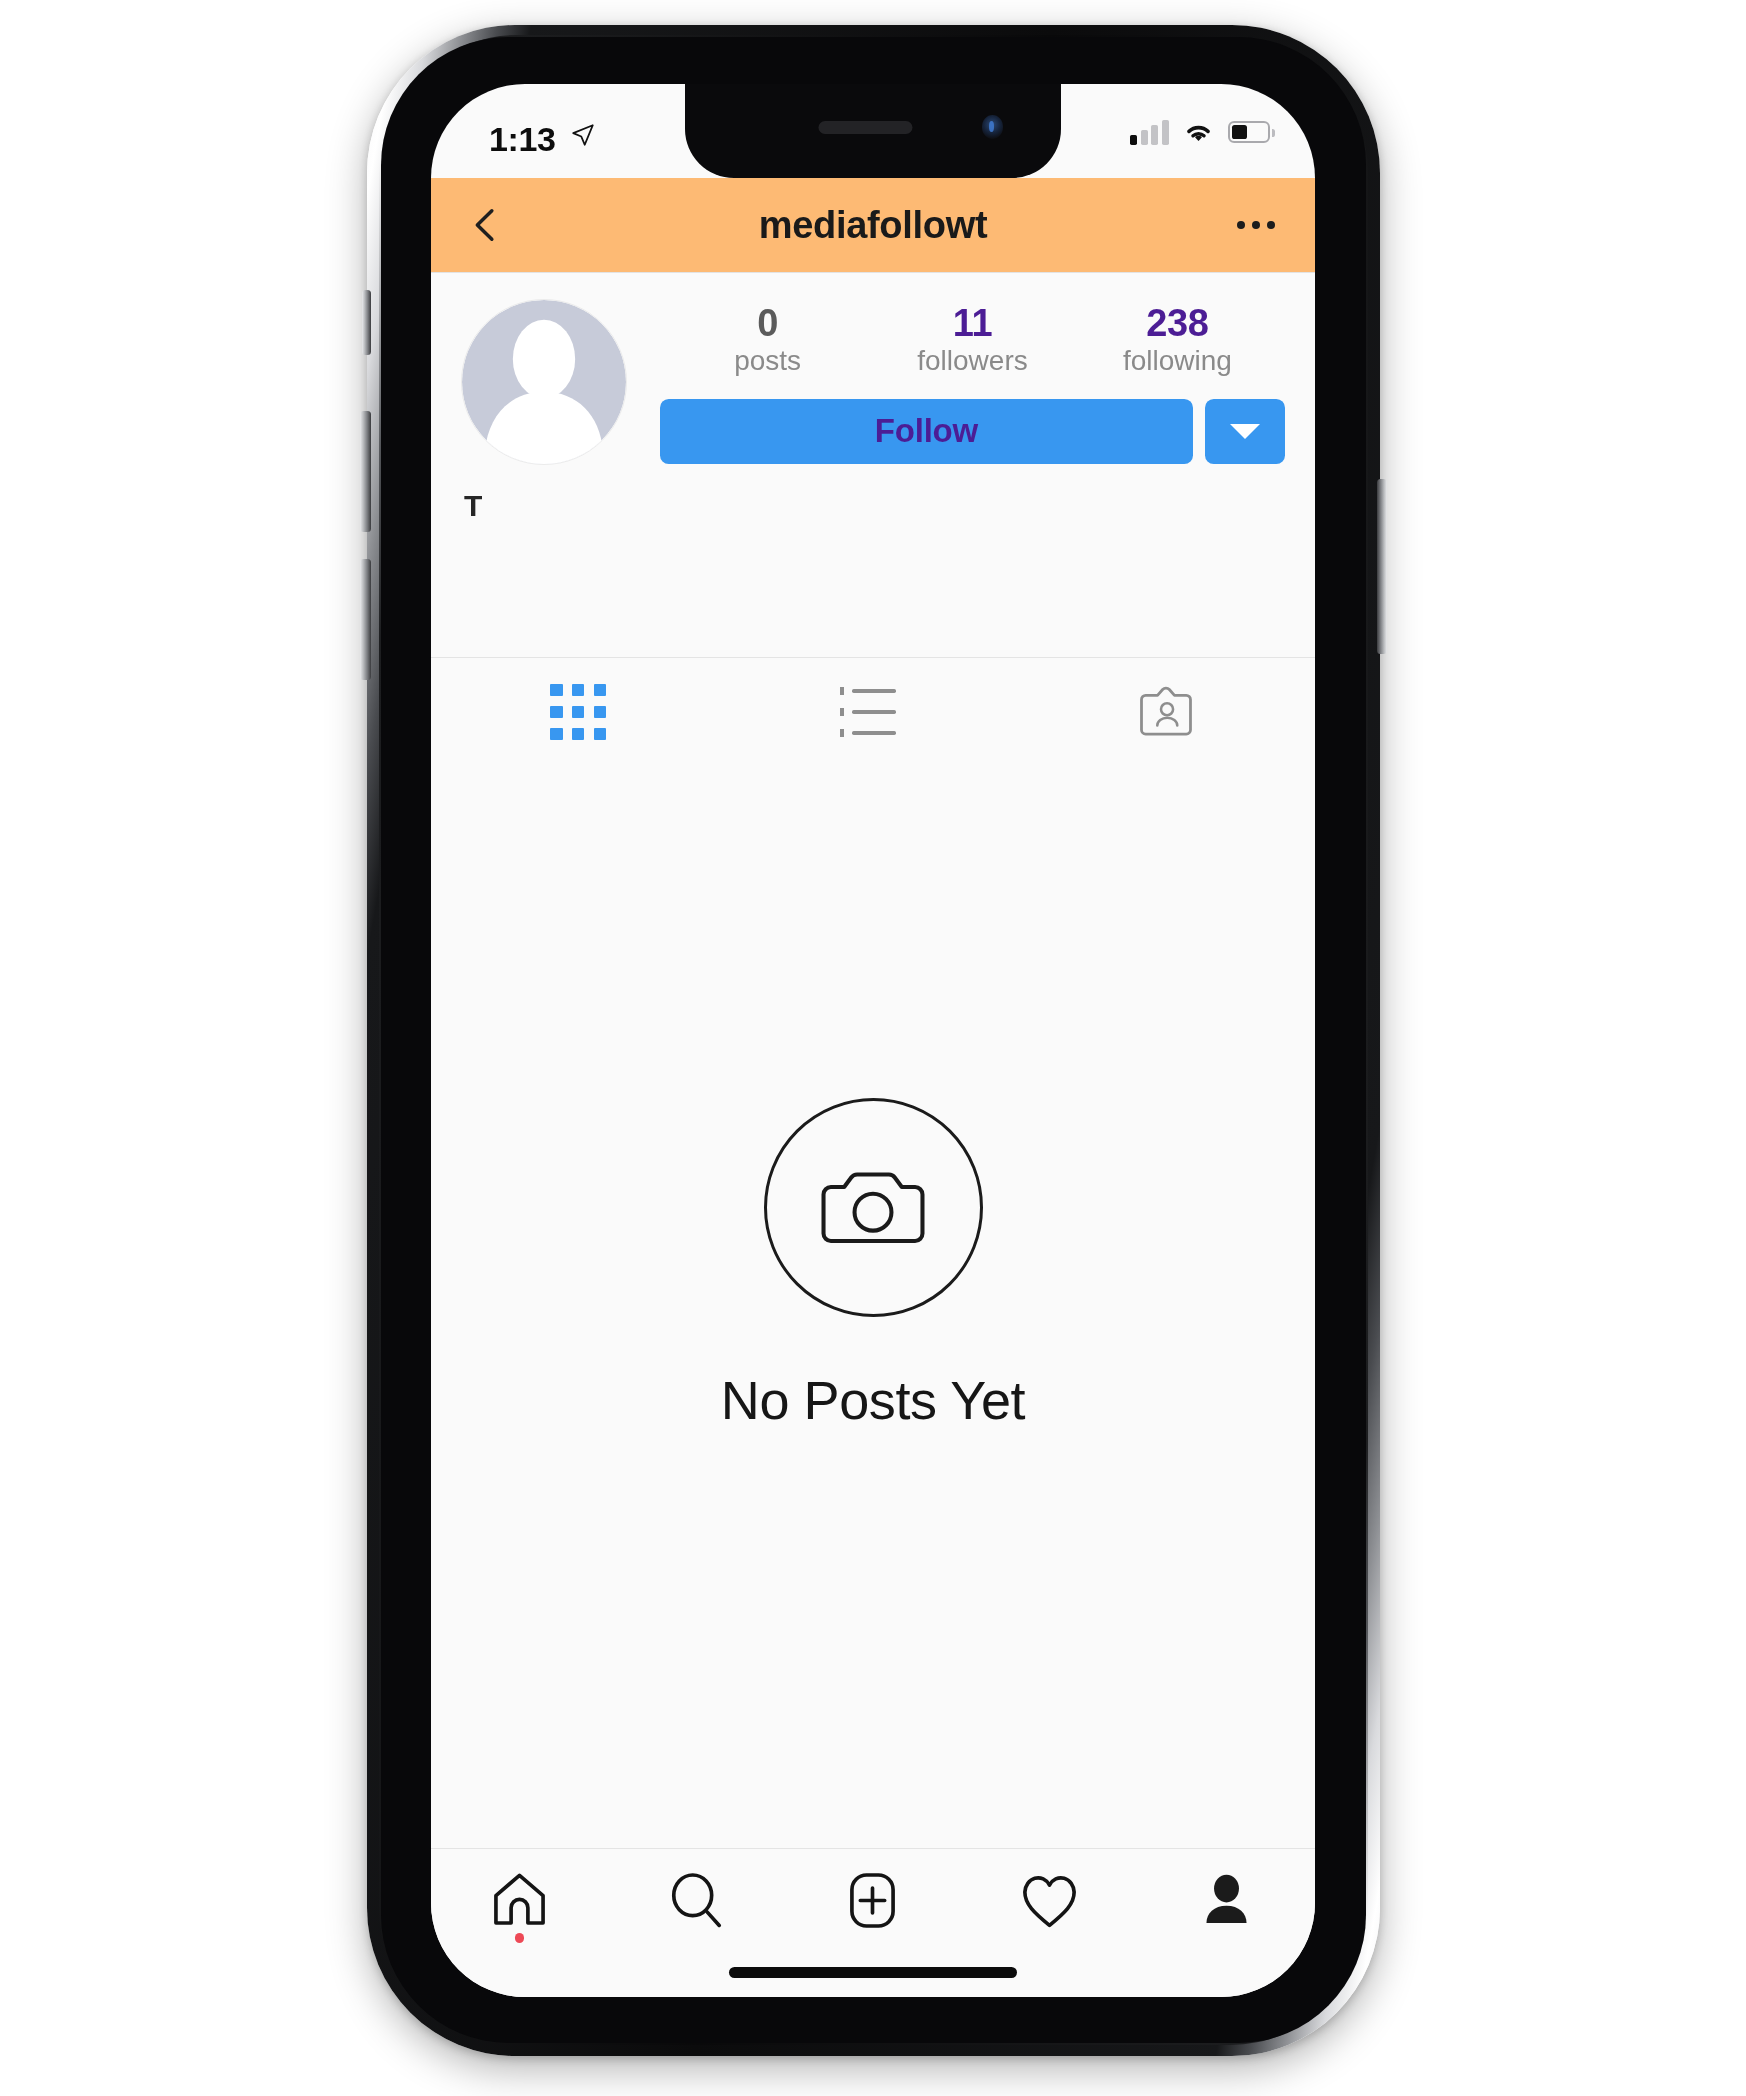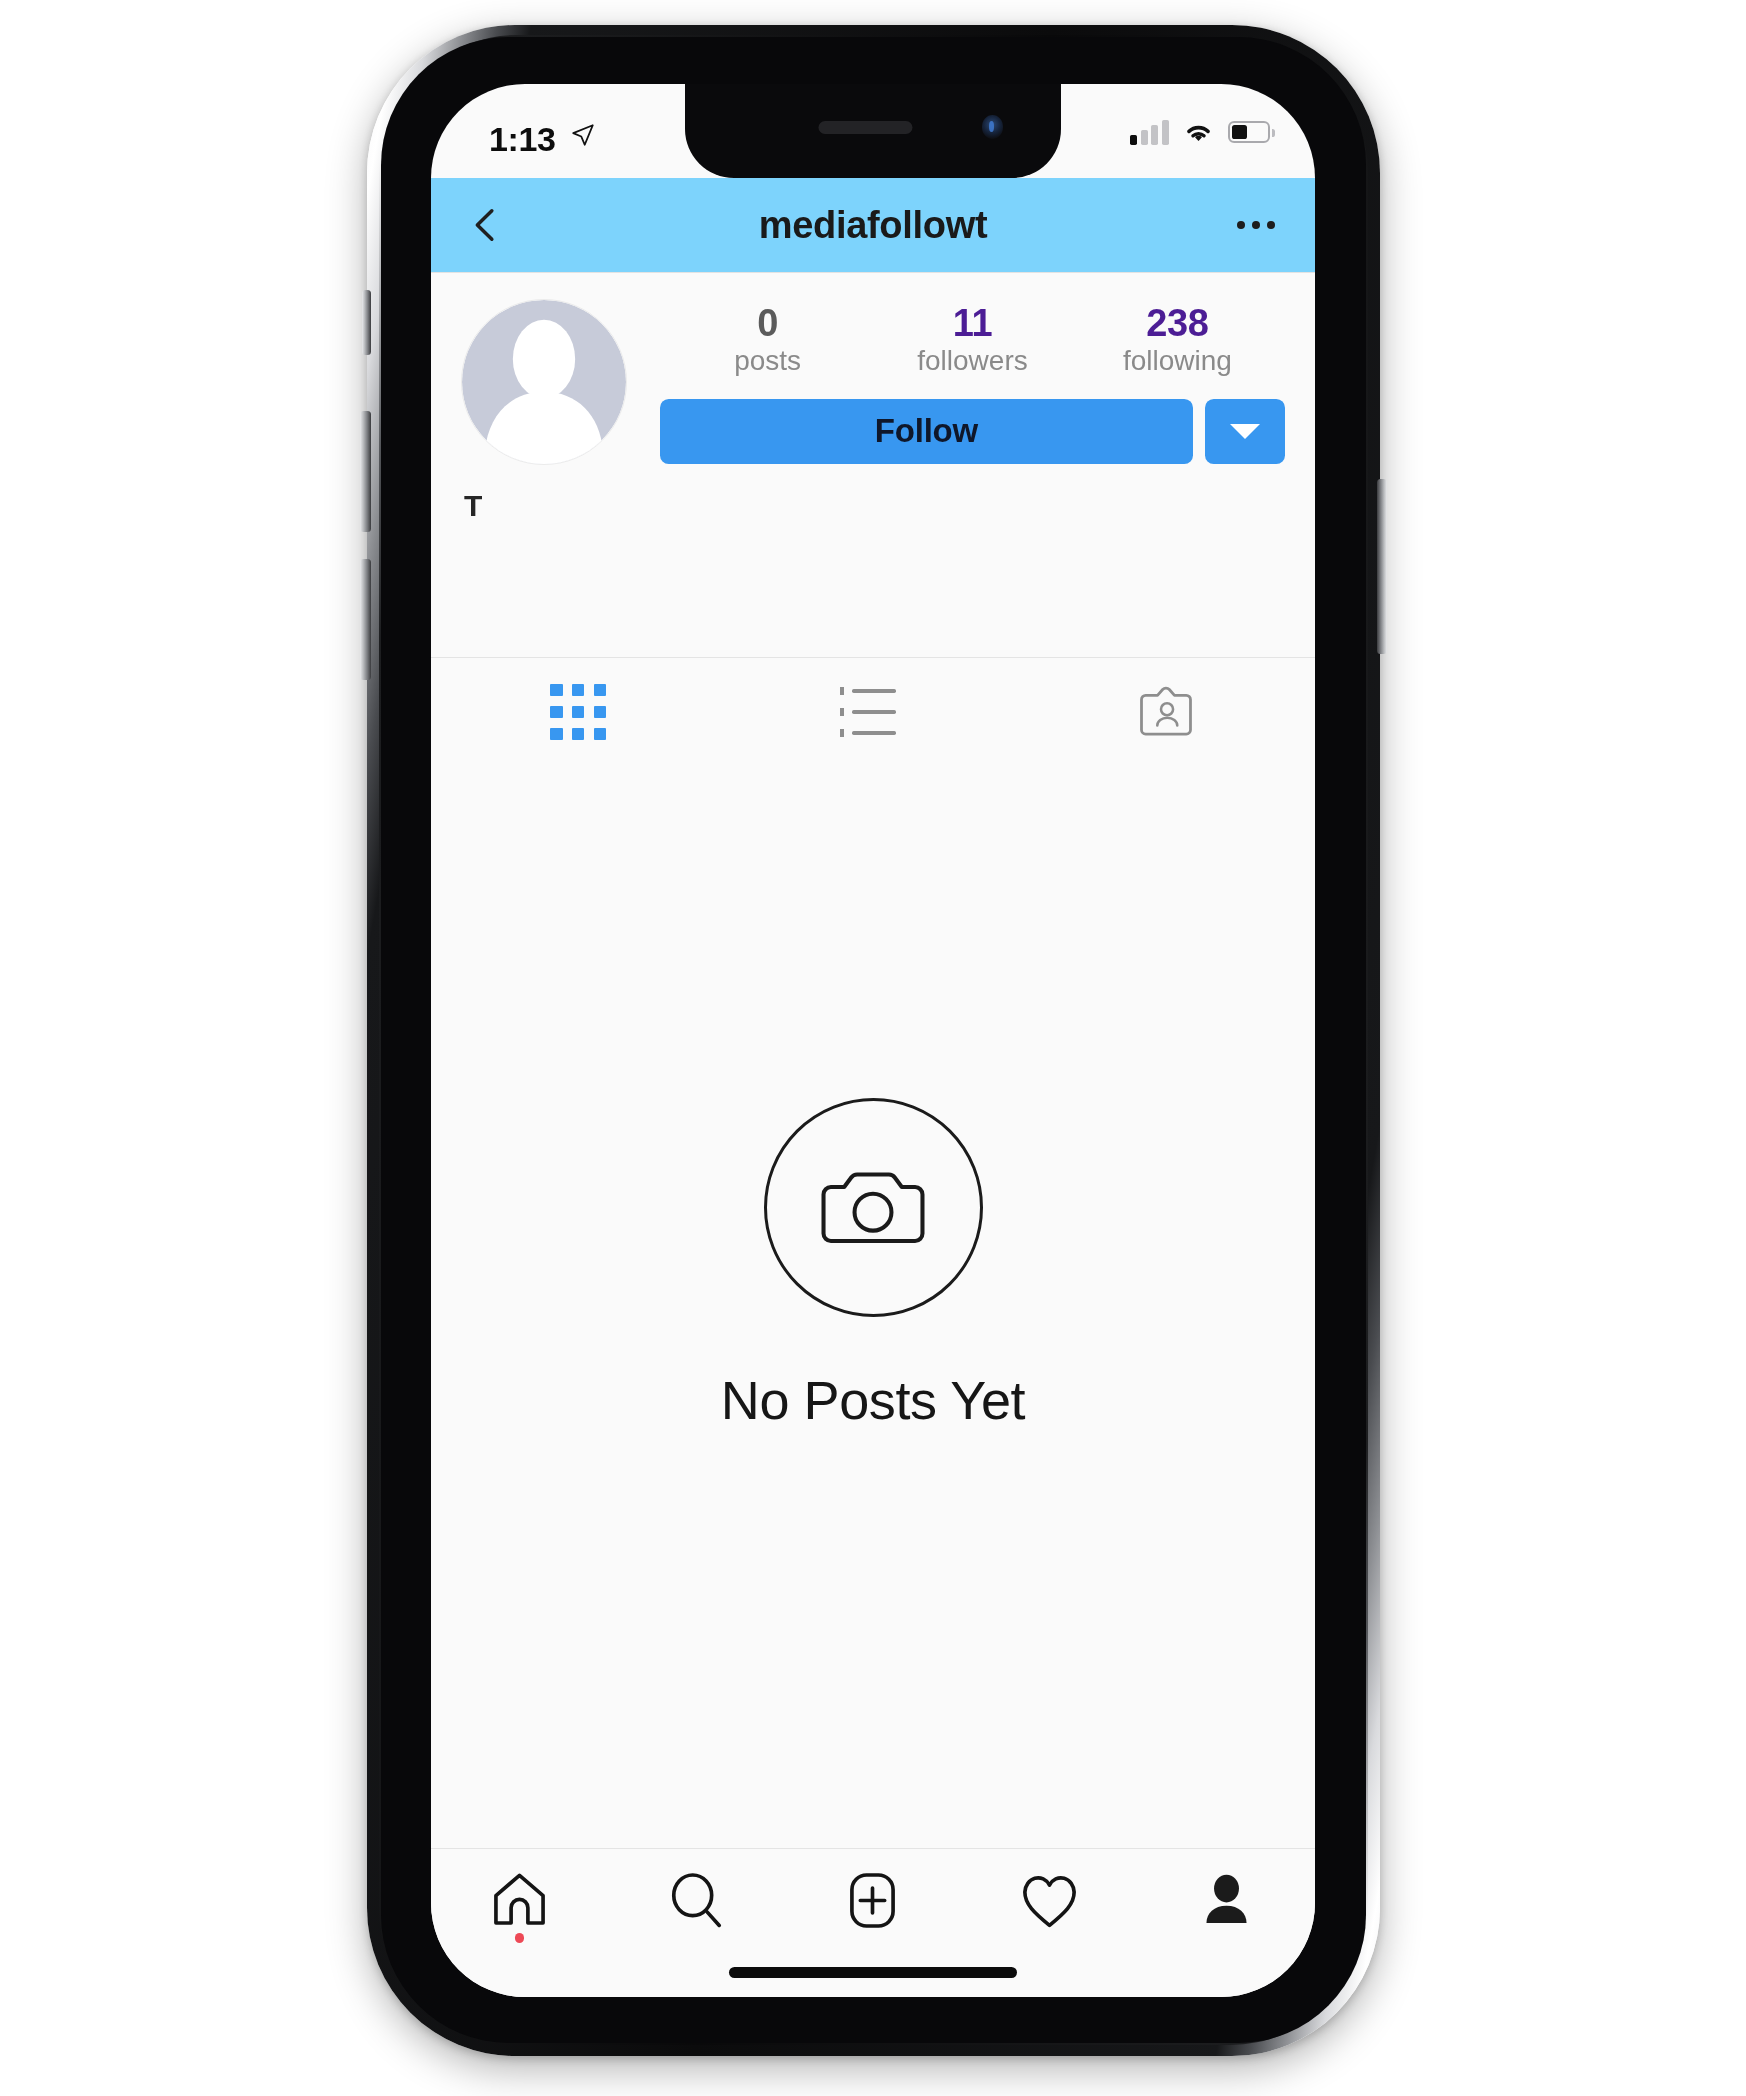--- a/index.html
+++ b/index.html
@@ -193,21 +193,21 @@
     border-radius: 2.6px;
     display:block;
   }
 
   
   .appheader {
     position: absolute;
     left: 0; right: 0;
     top: 94px;
     height: 94px;
-    background: #7dd3fc;
+    background: #fdba74;
     border-bottom: 1.3px solid #e3e3e3;
     z-index: 20;
   }
   .hdr-back {
     position: absolute;
     left: 35px; top: 50%;
     transform: translateY(-50%);
     width: 40px; height: 40px;
   }
   .hdr-title {
@@ -289,21 +289,21 @@
   .actions {
     display: flex;
     gap: 12.2px;
     margin-top: 23px;
   }
   .follow-btn {
     flex: 1 1 auto;
     height: 65px;
     background: #3897f0;
     border-radius: 8.7px;
-    color: #0f172a;
+    color: #4c1d95;
     font-size: 33px;
     font-weight: 700;
     display: flex;
     align-items: center;
     justify-content: center;
     letter-spacing: -0.2px;
   }
   .follow-caret {
     flex: 0 0 auto;
     width: 80px;

